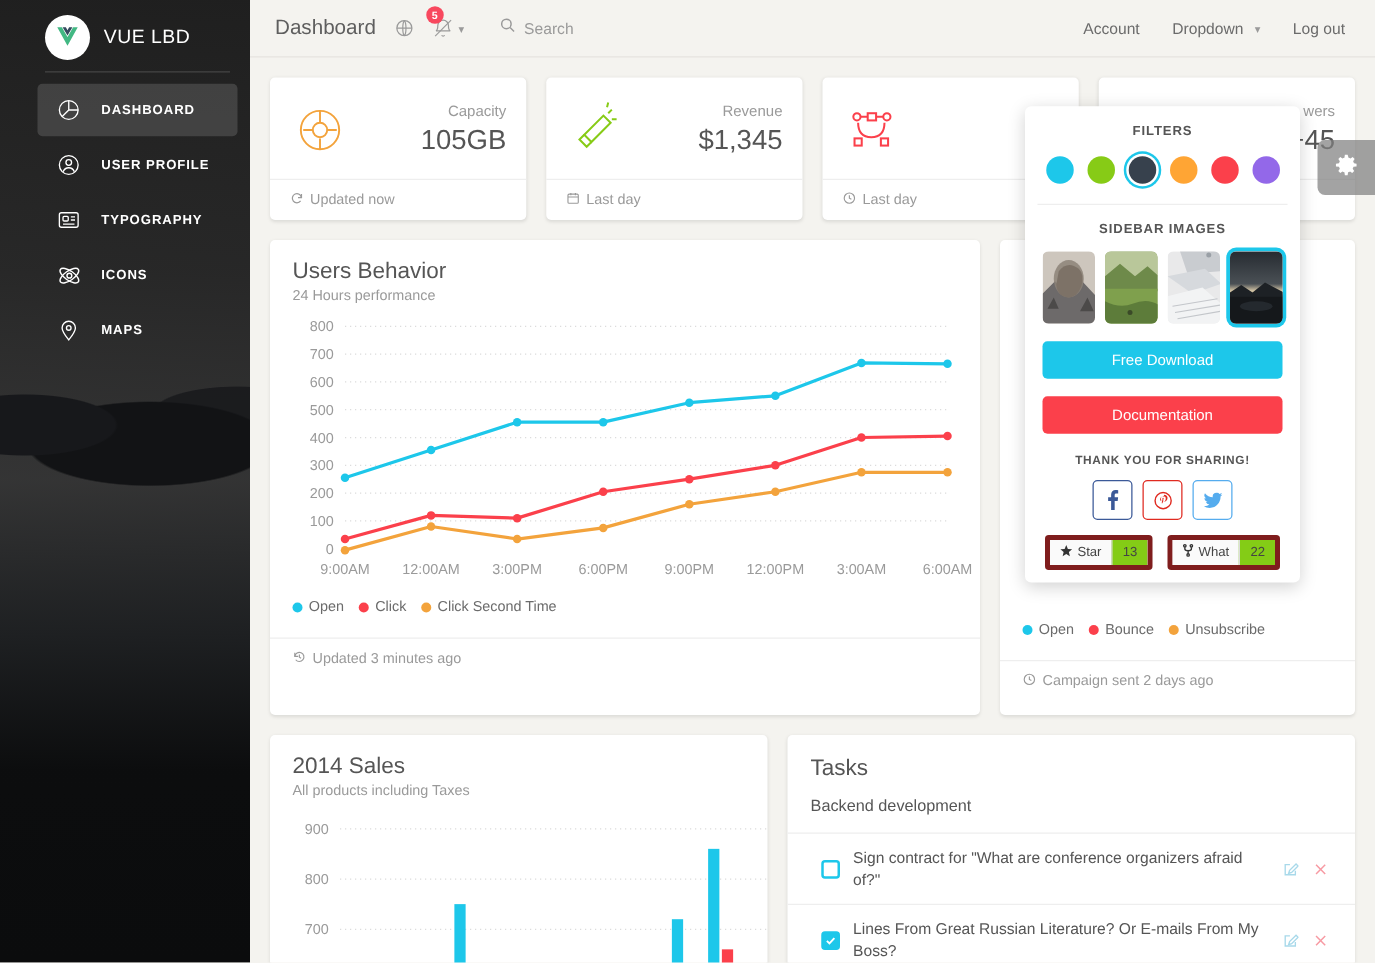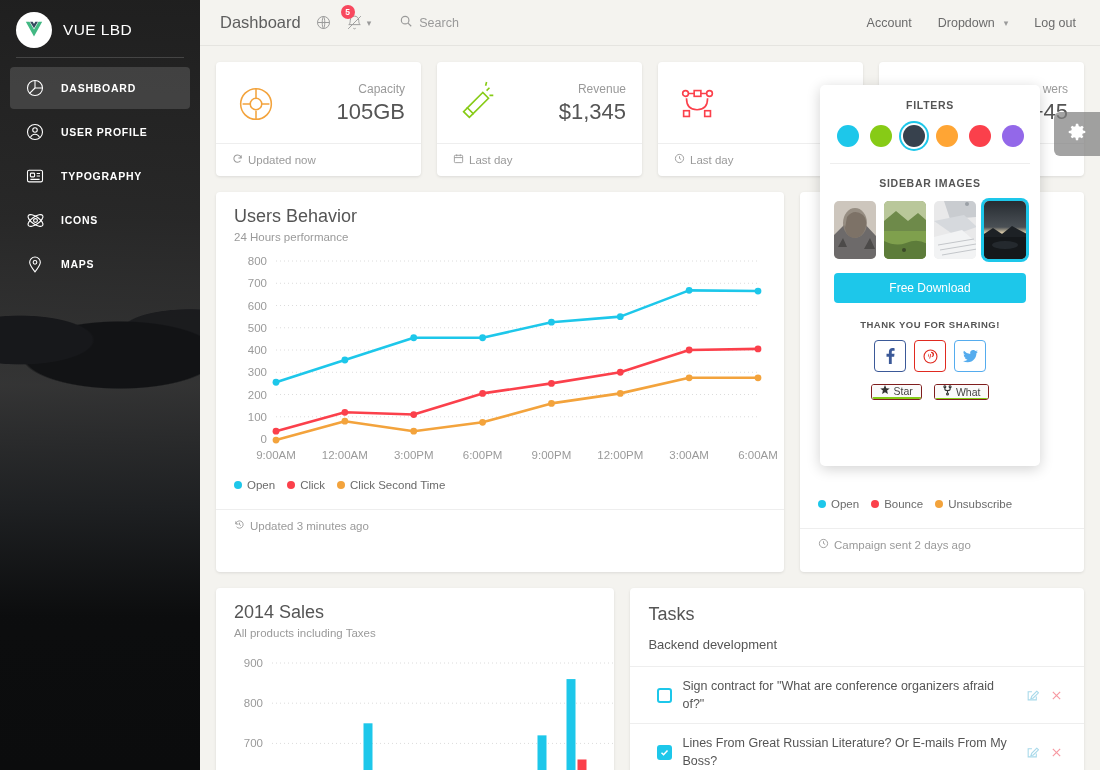--- a/index.html
+++ b/index.html
@@ -25,21 +25,21 @@
       linear-gradient(160deg, #4a4a48 0%, #2e2f30 40%, #17181a 75%, #0a0a0b 100%);
   }
   #sidebar-bg::after {
     content:""; position:absolute; left:0; right:0; top:300px; height:180px;
     background:
       radial-gradient(ellipse 120px 40px at 20px 40px, #16171a 60%, transparent 62%),
       radial-gradient(ellipse 160px 55px at 120px 55px, #111214 60%, transparent 62%),
       radial-gradient(ellipse 110px 34px at 190px 30px, #1a1b1e 60%, transparent 62%);
     opacity:.95;
   }
-  #sidebar-inner { position: relative; z-index: 2; }
+  #sidebar-inner { position: relative; z-index: 2; padding-left: 20px; }
   .brand { display:flex; align-items:center; gap:11px; padding: 12px 14px 0 16px; height:47px; }
   .brand-logo {
     width: 36px; height: 36px; border-radius: 50%;
     background: #fff; display:flex; align-items:center; justify-content:center;
     flex: 0 0 36px;
   }
   .brand-title { color:#fff; font-size:15.5px; letter-spacing:.4px; font-weight:400; white-space:nowrap; }
   .brand-sep { margin: 10px 16px 0 16px; height:1px; background: rgba(255,255,255,0.16); }
 
   .nav { margin-top: 9px; padding: 0 10px; }
@@ -142,21 +142,21 @@
   .fp-img { width:43px; height:58px; border-radius:5px; cursor:pointer; overflow:hidden; }
   .fp-img.sel { box-shadow: 0 0 0 3px #1DC7EA; }
   .fp-btn {
     display:block; width:100%; height:30px; border:none; border-radius:4px;
     color:#fff; font-size:12px; font-family:inherit; cursor:pointer; margin-top: 14px;
   }
   .fp-share { text-align:center; font-size:9.5px; font-weight:700; color:#555; letter-spacing:.5px; margin-top:16px; }
   .fp-socials { display:flex; justify-content:center; gap:8px; margin-top:10px; }
   .fp-social { width:32px; height:32px; border-radius:4px; border:1px solid; display:flex; align-items:center; justify-content:center; cursor:pointer; background:#fff; }
   .fp-gh { display:flex; justify-content:center; gap:12px; margin-top:12px; }
-  .gh-group { display:flex; border:1px solid #7f1d1d; border-radius:3px; overflow:hidden; height:16px;flex-direction:column; }
+  .gh-group { display:flex; border:4px solid #7f1d1d; border-radius:3px; overflow:hidden; height:28px; }
   .gh-a { display:flex; align-items:center; gap:4px; padding:0 8px; background:#fafafa; font-size:10.5px; color:#444; cursor:pointer; }
   .gh-n { display:flex; align-items:center; padding:0 8px; background:#84cc16; font-size:10.5px; color:#444; border-left:1px solid #dcdcdc; }
   #fp-chevron {
     position:absolute; left:1040px; top:252px; z-index:45;
     width:18px; height:42px; color:#ffffff;
   }
 </style>
 </head>
 <body>
 
@@ -676,20 +676,21 @@
           </defs>
           <rect width="43" height="58" fill="url(#nl)"></rect>
           <path d="M0 33 L9 27 L18 33 L28 25 L43 33 L43 36 L0 36Z" fill="#1d2125"></path>
           <rect y="36" width="43" height="22" fill="#15181b"></rect>
           <ellipse cx="21" cy="44" rx="13" ry="4" fill="#2b3036" opacity=".7"></ellipse>
         </svg>
       </span>
     </div>
 
     <button class="fp-btn" style="background:#1DC7EA;">Free Download</button>
+    <button class="fp-btn" style="background:#fb404b;">Documentation</button>
 
     <div class="fp-share">THANK YOU FOR SHARING!</div>
 
     <div class="fp-socials">
       <span class="fp-social" style="border-color:#3b5998;">
         <svg width="9" height="16" viewBox="0 0 10 18" fill="#3b5998">
           <path d="M6.4 18V9.8h2.7l.4-3.2H6.4V4.6c0-.9.3-1.5 1.6-1.5H9.6V.2C9.3.16 8.3 0 7.2 0 4.8 0 3.2 1.5 3.2 4.2v2.4H.5v3.2h2.7V18z"></path>
         </svg>
       </span>
       <span class="fp-social" style="border-color:#e02a20;">

